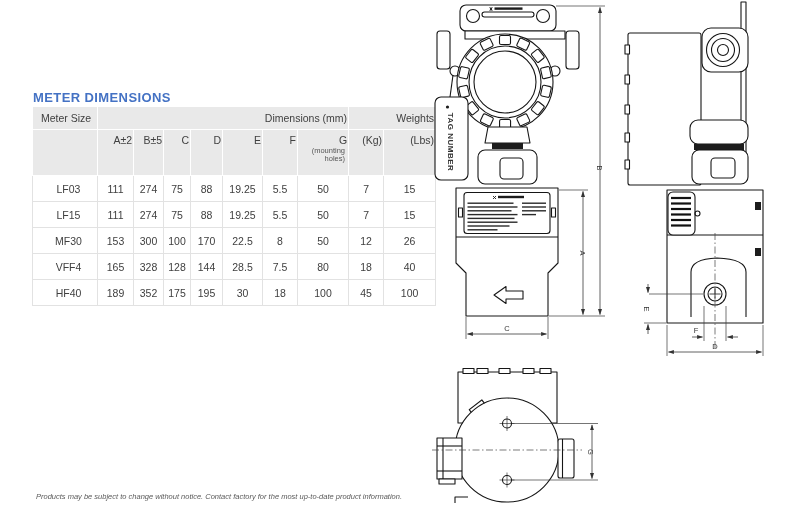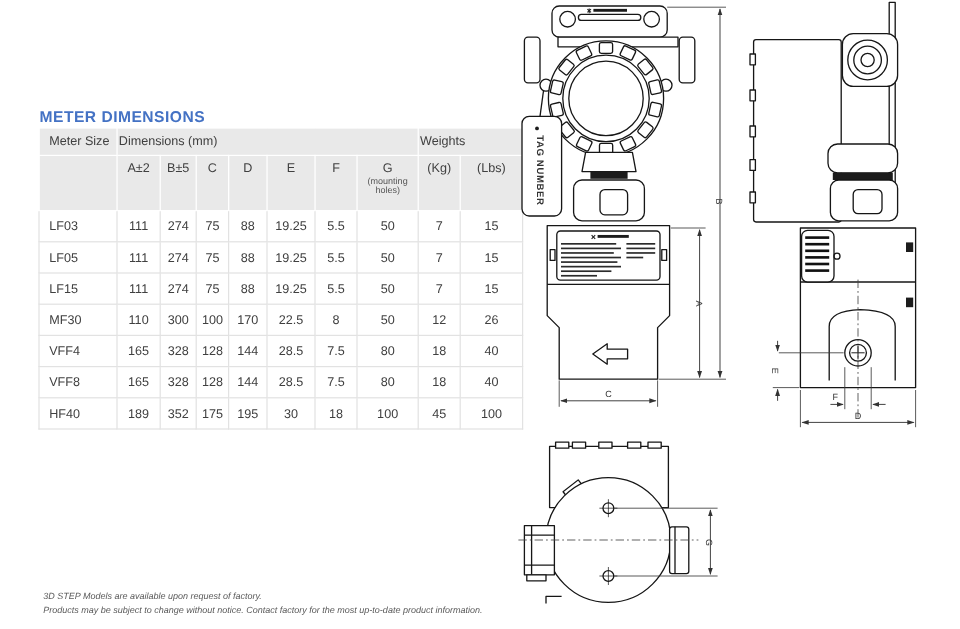--- a/index.html
+++ b/index.html
@@ -3,26 +3,26 @@
 <meta charset="utf-8">
 <style>
   html,body{margin:0;padding:0;}
   body{width:800px;height:524px;background:#ffffff;position:relative;overflow:hidden;
        font-family:"Liberation Sans",sans-serif;-webkit-font-smoothing:antialiased;}
   .page-title{position:absolute;left:33px;top:90px;font-size:13px;font-weight:600;
        color:#4472C4;letter-spacing:.4px;}
   table.dim{position:absolute;left:32px;top:106px;width:403px;border-collapse:collapse;
        font-size:10.5px;color:#404040;table-layout:fixed;}
   table.dim thead th{background:#e9e9e9;border:1px solid #ffffff;font-weight:400;}
-  table.dim .grp th{height:20px;text-align:left;}
+  table.dim .grp th{height:20px;text-align:right;}
   table.dim .grp th.ms{text-align:left;padding-left:8px;}
-  table.dim .cols th{height:40px;vertical-align:top;padding-top:4px;text-align:center;line-height:1.15;}
+  table.dim .cols th{height:40px;vertical-align:top;padding-top:4px;text-align:right;line-height:1.15;}
   table.dim .gnote{font-size:7.5px;color:#555;display:block;width:44px;margin:1px auto 0;line-height:1.1;}
   table.dim tbody td{height:23px;border:1px solid #e2e2e2;text-align:center;background:#fff;}
-  table.dim tbody td.model{text-align:left;padding-left:8px;}
+  table.dim tbody td.model{text-align:center;padding-left:8px;}
   .footer{position:absolute;left:36px;top:491px;font-size:7.5px;font-style:italic;
        color:#595959;line-height:1.55;}
   .drawing{position:absolute;left:430px;top:0;width:370px;height:524px;}
   svg text{font-family:"Liberation Sans",sans-serif;fill:#333;}
   .ol{fill:none;stroke:#161616;stroke-width:1.1;stroke-linejoin:round;}
   .olw{fill:#ffffff;stroke:#161616;stroke-width:1.1;stroke-linejoin:round;}
   .dim-l{stroke:#3a3a3a;stroke-width:.8;fill:none;}
   .ext-l{stroke:#3a3a3a;stroke-width:.7;fill:none;}
   .cl{stroke:#444;stroke-width:.7;fill:none;stroke-dasharray:7 2.5 1.5 2.5;}
   .tiny{fill:#1c1c1c;stroke:none;}
@@ -72,46 +72,34 @@
       <td>274</td>
       <td>75</td>
       <td>88</td>
       <td>19.25</td>
       <td>5.5</td>
       <td>50</td>
       <td>7</td>
       <td>15</td>
     </tr>
     <tr>
-      <td class="model">LF05</td>
-      <td>111</td>
-      <td>274</td>
-      <td>75</td>
-      <td>88</td>
-      <td>19.25</td>
-      <td>5.5</td>
-      <td>50</td>
-      <td>7</td>
-      <td>15</td>
-    </tr>
-    <tr>
       <td class="model">LF15</td>
       <td>111</td>
       <td>274</td>
       <td>75</td>
       <td>88</td>
       <td>19.25</td>
       <td>5.5</td>
       <td>50</td>
       <td>7</td>
       <td>15</td>
     </tr>
     <tr>
       <td class="model">MF30</td>
-      <td>110</td>
+      <td>153</td>
       <td>300</td>
       <td>100</td>
       <td>170</td>
       <td>22.5</td>
       <td>8</td>
       <td>50</td>
       <td>12</td>
       <td>26</td>
     </tr>
     <tr>
@@ -120,48 +108,35 @@
       <td>328</td>
       <td>128</td>
       <td>144</td>
       <td>28.5</td>
       <td>7.5</td>
       <td>80</td>
       <td>18</td>
       <td>40</td>
     </tr>
     <tr>
-      <td class="model">VFF8</td>
-      <td>165</td>
-      <td>328</td>
-      <td>128</td>
-      <td>144</td>
-      <td>28.5</td>
-      <td>7.5</td>
-      <td>80</td>
-      <td>18</td>
-      <td>40</td>
-    </tr>
-    <tr>
       <td class="model">HF40</td>
       <td>189</td>
       <td>352</td>
       <td>175</td>
       <td>195</td>
       <td>30</td>
       <td>18</td>
       <td>100</td>
       <td>45</td>
       <td>100</td>
     </tr>
   </tbody>
 </table>
 
 <div class="footer">
-  <div>3D STEP Models are available upon request of factory.</div>
   <div>Products may be subject to change without notice. Contact factory for the most up-to-date product information.</div>
 </div>
 
 <svg class="drawing" viewBox="0 0 370 524" width="370" height="524">
   <defs>
     <marker id="arw" viewBox="0 0 10 10" refX="9" refY="5" markerWidth="7.5" markerHeight="7.5" orient="auto-start-reverse">
       <path d="M0,1.6 L10,5 L0,8.4 Z" fill="#333"></path>
     </marker>
   </defs>
 

